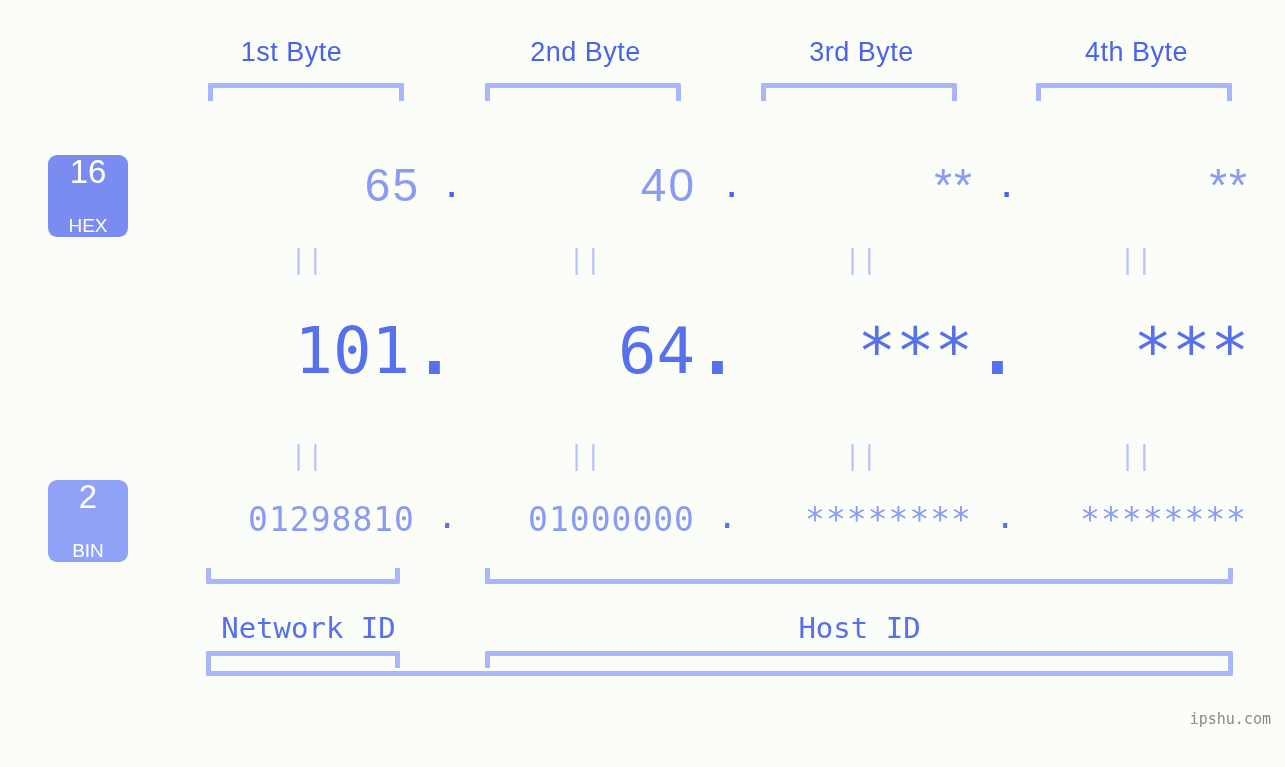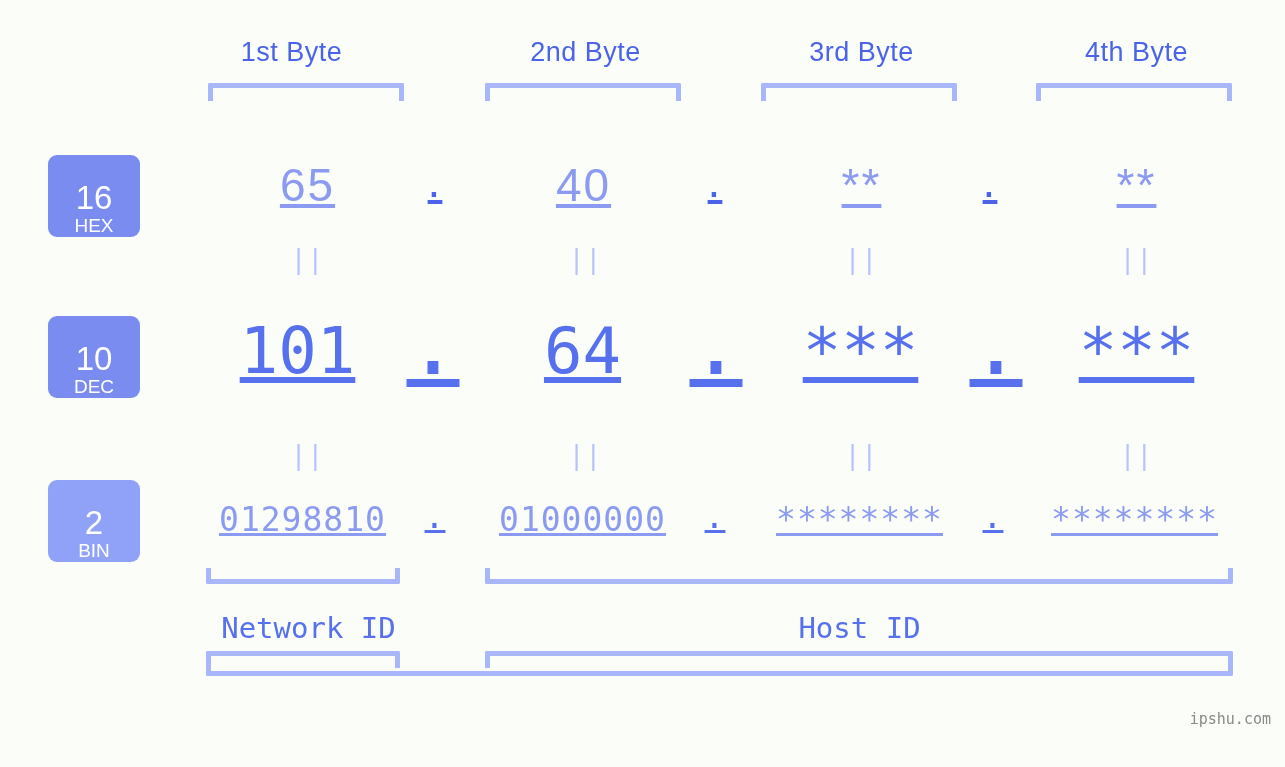--- a/index.html
+++ b/index.html
@@ -53,52 +53,51 @@
     border-left: 5px solid #aab6fb;
     border-right: 5px solid #aab6fb;
     box-sizing: border-box;
     border-radius: 0 0 2px 2px;
   }
 
   
   .badge {
     position: absolute;
     left: 48px;
-    width: 92px;
+    width: 80px;
     border-radius: 9px;
     color: #ffffff;
     text-align: center;
     box-sizing: border-box;
     display: flex;
     flex-direction: column;
     align-items: center;
-    justify-content: flex-end;
+    justify-content: space-between;
     font-family: "Liberation Sans", sans-serif;
   }
   .badge .num {
     font-size: 33px;
     line-height: 33px;
     font-weight: 400;
   }
   .badge .radix {
     font-size: 19px;
     line-height: 22px;
     font-weight: 400;
     margin-top: 1px;
   }
   #badge-hex { top: 155px; height: 82px; background: #7b8cf0; }
   #badge-dec { top: 316px; height: 82px; background: #7b8cf0; }
   #badge-bin { top: 480px; height: 82px; background: #8fa2f7; }
 
   
   .cell {
     position: absolute;
-    text-align: center;
+    text-align: right;
     white-space: nowrap;
-    text-decoration: underline;
   }
 
   .hex-row .cell {
     top: 150px;
     height: 70px;
     line-height: 70px;
     font-size: 46px;
     color: #8b9bf2;
     font-family: "Liberation Sans", sans-serif;
     letter-spacing: 2px;
@@ -204,24 +203,20 @@
   <div class="byte-label" style="left:1024px;width:225px;">4th Byte</div>
 
   <div class="bracket-top" style="left:208px;top:83px;width:196px;"></div>
   <div class="bracket-top" style="left:485px;top:83px;width:196px;"></div>
   <div class="bracket-top" style="left:761px;top:83px;width:196px;"></div>
   <div class="bracket-top" style="left:1036px;top:83px;width:196px;"></div>
 
   <div class="badge" id="badge-hex">
     <span class="num">16</span>
     <span class="radix">HEX</span>
-  </div>
-  <div class="badge" id="badge-dec">
-    <span class="num">10</span>
-    <span class="radix">DEC</span>
   </div>
   <div class="badge" id="badge-bin">
     <span class="num">2</span>
     <span class="radix">BIN</span>
   </div>
 
   <div class="hex-row">
     <div class="cell" style="left:195px;width:225px;">65</div>
     <div class="cell dot" style="left:410px;width:50px;">.</div>
     <div class="cell" style="left:471px;width:225px;">40</div>

